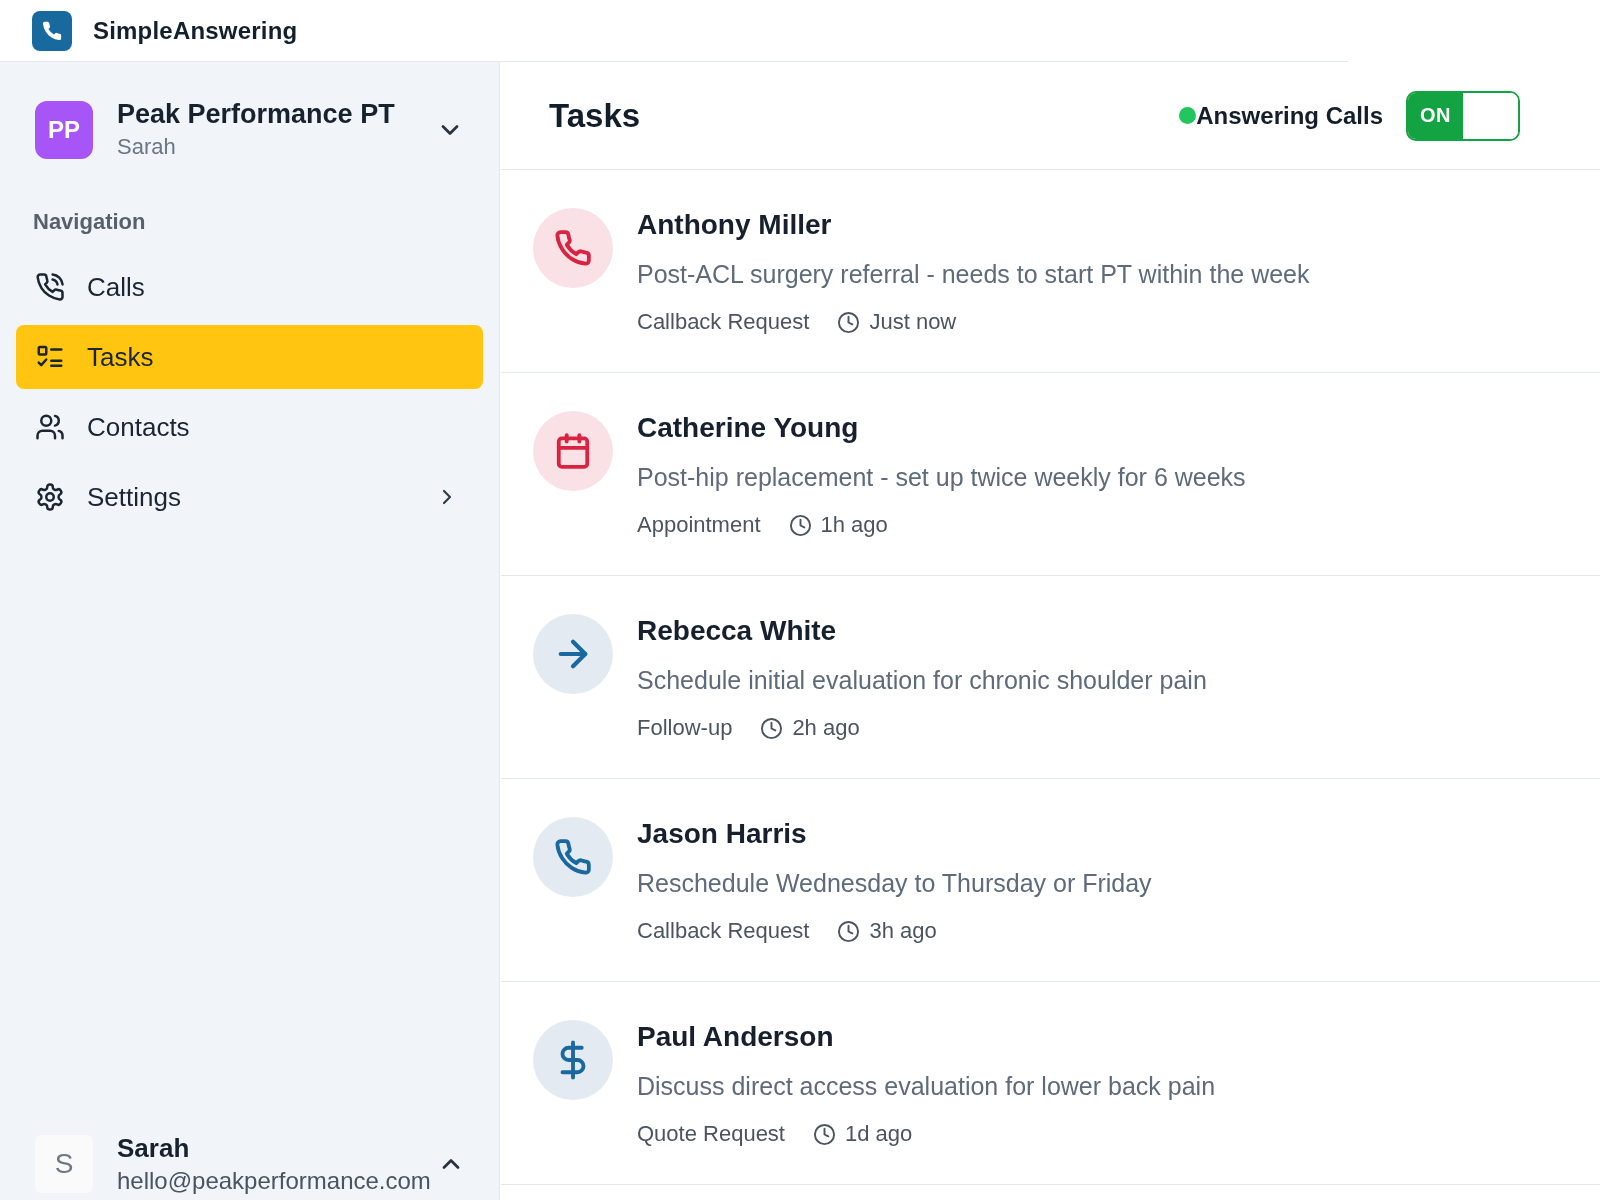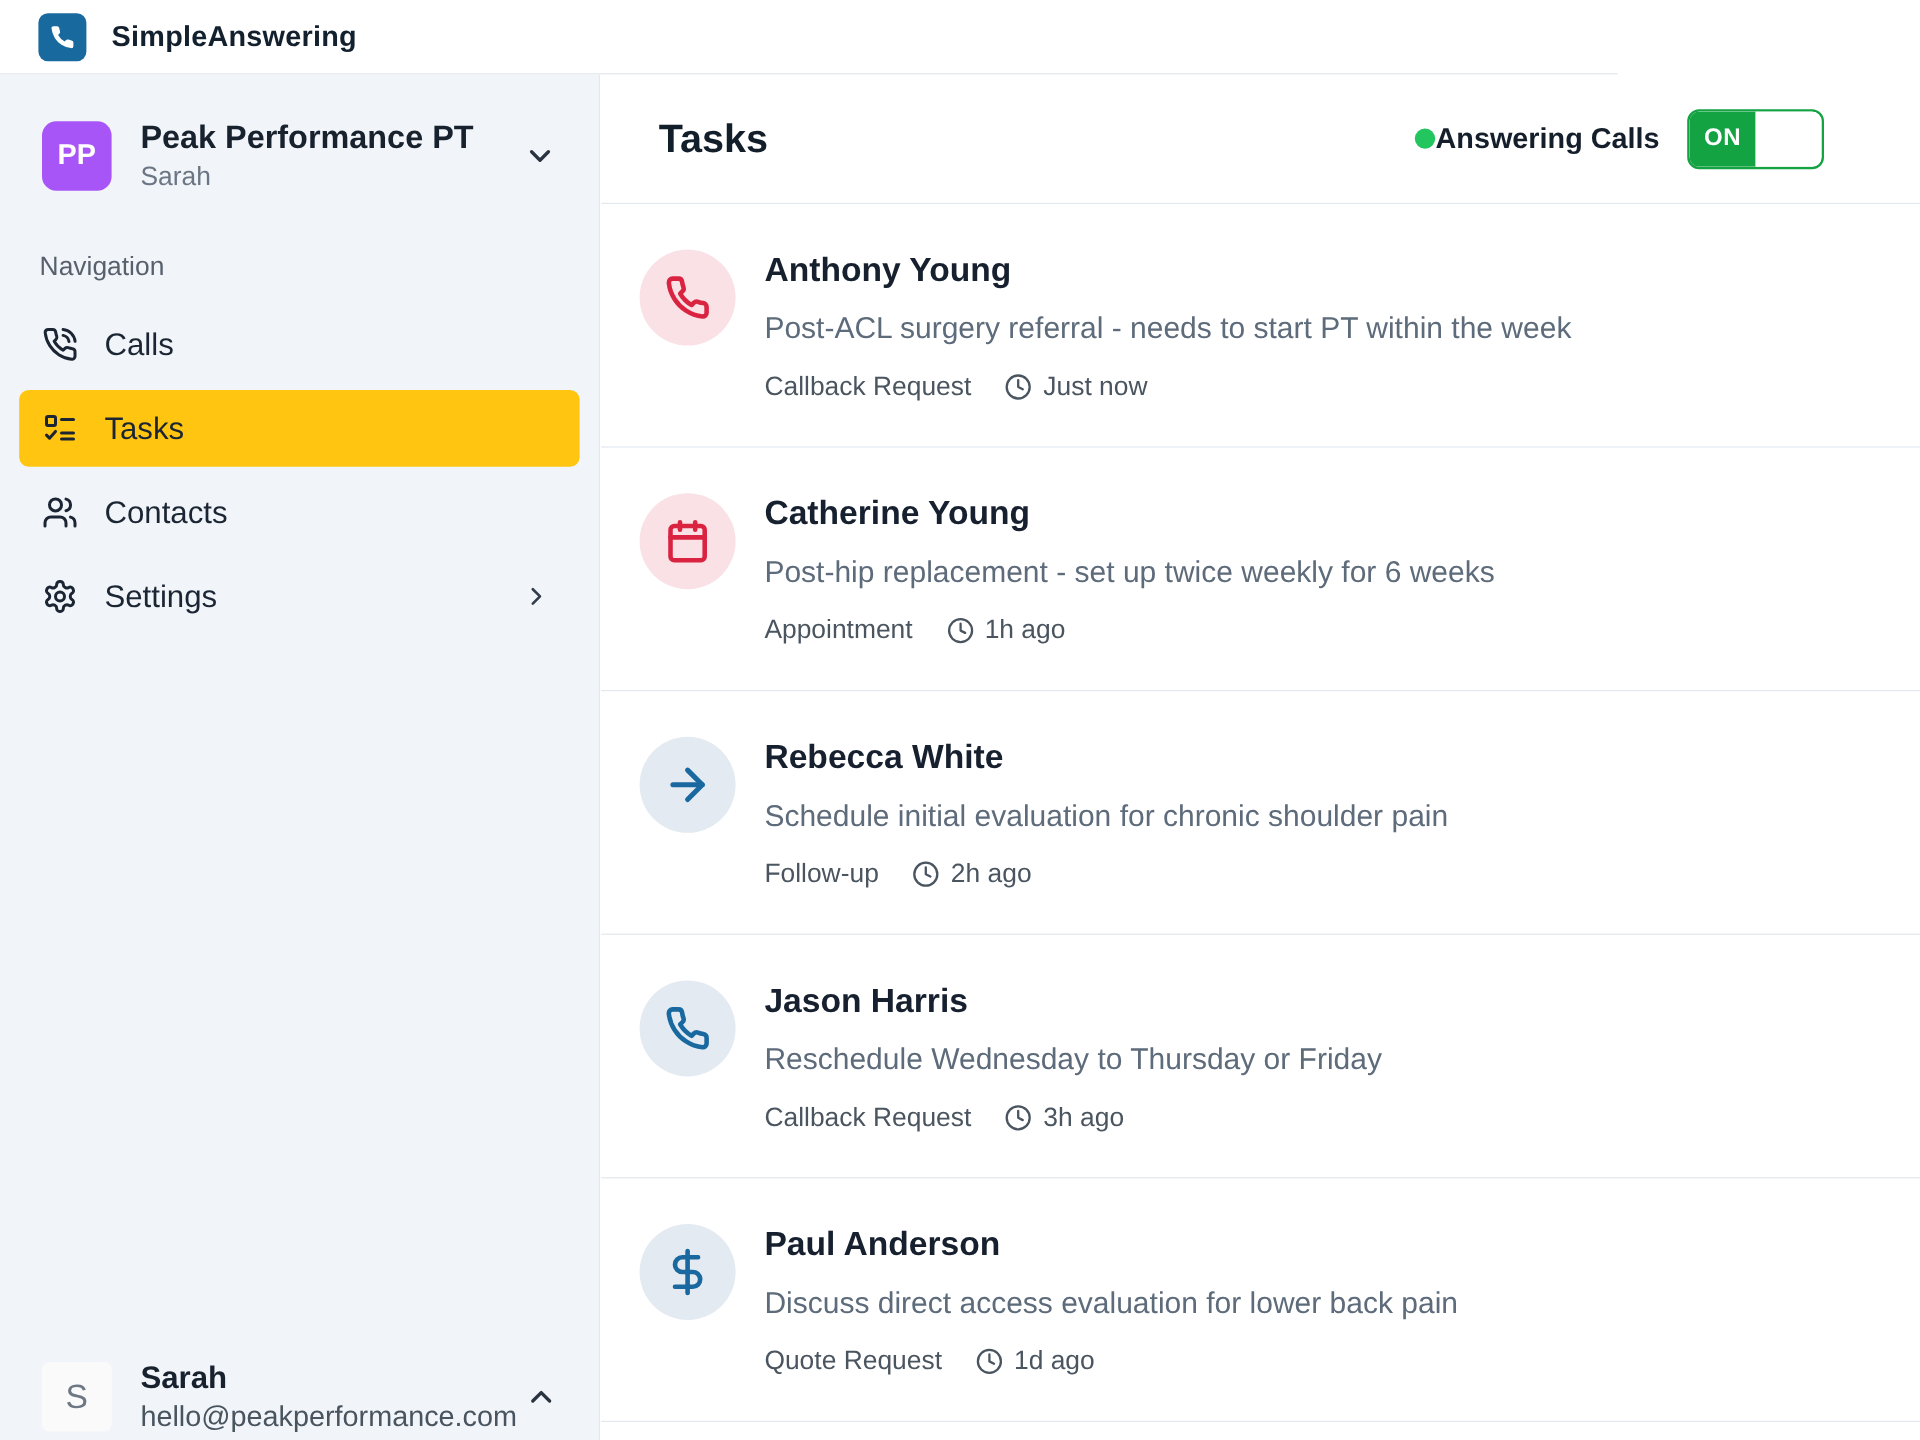--- a/index.html
+++ b/index.html
@@ -30,21 +30,21 @@
   .org-avatar {
     width: 58px; height: 58px; border-radius: 12px; background: #a855f7; flex: 0 0 auto;
     display: flex; align-items: center; justify-content: center;
     color: #ffffff; font-size: 24px; font-weight: 700;
   }
   .org-text { margin-left: 24px; min-width: 0; }
   .org-name { font-size: 27px; font-weight: 700; color: #18222f; line-height: 33px; }
   .org-sub { font-size: 22px; color: #6b7583; line-height: 28px; margin-top: 2px; }
   .org-chevron { margin-left: auto; color: #2a3440; display: flex; }
 
-  .nav-label { margin: 48px 0 0 33px; font-size: 22px; color: #57606c; }
+  .nav-label { margin: 48px 0 0 33px; font-size: 22px; color: #57606c; font-weight: bold; }
 
   .nav { margin-top: 20px; }
   .nav-item {
     height: 64px; margin: 0 16px 6px 16px; border-radius: 8px;
     display: flex; align-items: center; padding: 0 24px 0 19px; cursor: pointer;
     color: #1b2533;
   }
   .nav-item .label { font-size: 26px; font-weight: 500; margin-left: 22px; text-align: center; }
   .nav-item.active { background: #ffc510; }
   .nav-item svg.nav-ic { width: 30px; height: 30px; flex: 0 0 auto; }
@@ -215,21 +215,21 @@
 
   <div class="task-list">
 
     <div class="task-row">
       <div class="task-avatar red">
         <svg viewBox="0 0 24 24" fill="none" stroke="currentColor" stroke-width="2.4" stroke-linecap="round" stroke-linejoin="round">
             <path d="M22 16.92v3a2 2 0 0 1-2.18 2 19.79 19.79 0 0 1-8.63-3.07 19.5 19.5 0 0 1-6-6 19.79 19.79 0 0 1-3.07-8.67A2 2 0 0 1 4.11 2h3a2 2 0 0 1 2 1.72 12.84 12.84 0 0 0 .7 2.81 2 2 0 0 1-.45 2.11L8.09 9.91a16 16 0 0 0 6 6l1.27-1.27a2 2 0 0 1 2.11-.45 12.84 12.84 0 0 0 2.81.7A2 2 0 0 1 22 16.92z"></path>
           </svg>
       </div>
       <div class="task-body">
-        <div class="task-name">Anthony Young</div>
+        <div class="task-name">Anthony Miller</div>
         <div class="task-desc">Post-ACL surgery referral - needs to start PT within the week</div>
         <div class="task-meta">
           <span>Callback Request</span>
           <span class="clock">
               <svg viewBox="0 0 24 24" fill="none" stroke="currentColor" stroke-width="2" stroke-linecap="round" stroke-linejoin="round">
                 <circle cx="12" cy="12" r="10"></circle>
                 <polyline points="12 6 12 12 16 14"></polyline>
               </svg>
             </span>
           <span>Just now</span>

